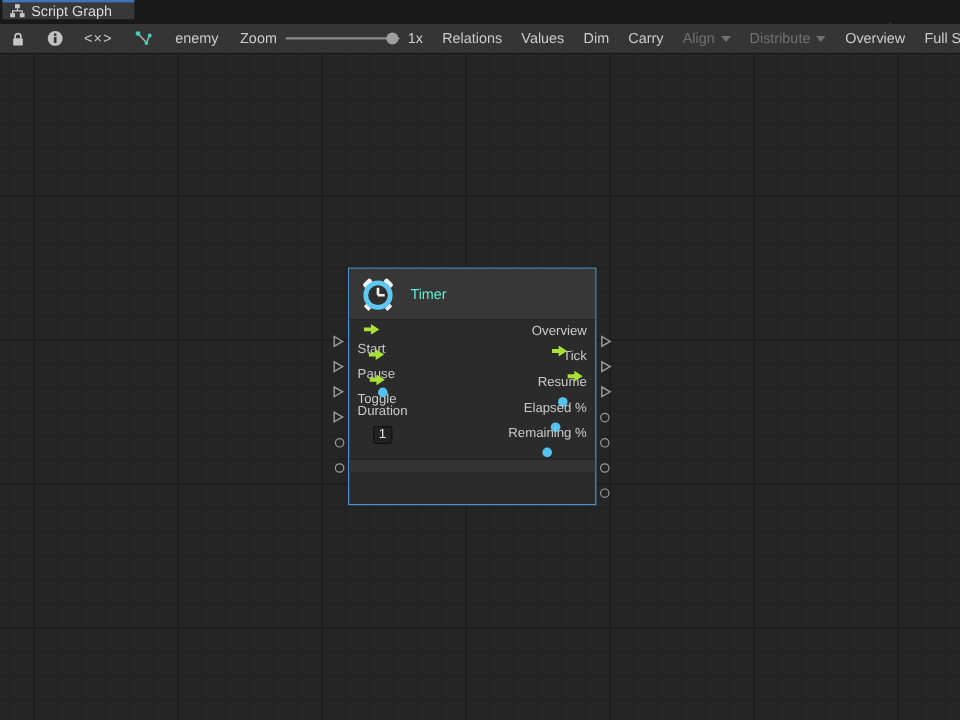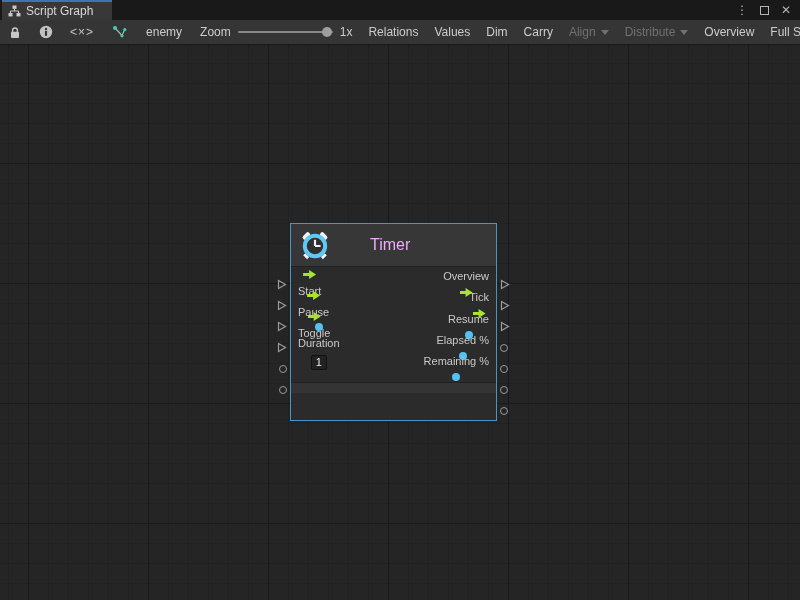--- a/index.html
+++ b/index.html
@@ -2,21 +2,21 @@
 <html><head>
 <meta charset="utf-8">
 <style>
   * { margin:0; padding:0; box-sizing:border-box; }
   html,body { width:800px; height:600px; overflow:hidden; background:#191919;
               font-family:"Liberation Sans", sans-serif; }
   #window { position:relative; width:800px; height:600px; background:#191919; }
 
   
   .tabbar { position:absolute; left:0; top:0; width:800px; height:20px; background:#191919;
-            display:flex; align-items:stretch; }
+            display:flex; align-items:stretch;flex-direction:column; }
   .tab { margin-left:2px; width:110px; background:#383838; border-top:2px solid #3d74b8;
          display:flex; align-items:center; gap:5px; padding-left:6px;
          color:#d8d8d8; font-size:12px; }
   .win-controls { margin-left:auto; display:flex; align-items:center; gap:6px; padding-right:6px; color:#b4b4b4; }
   .win-btn { width:16px; height:16px; display:flex; align-items:center; justify-content:center;
              font-size:12px; cursor:default; }
   .maximize-box { width:9px; height:9px; border:1px solid #b4b4b4; }
 
   
   .toolbar { position:absolute; left:0; top:20px; width:800px; height:25px; background:#353535;
@@ -52,21 +52,21 @@
   .node-wrap { position:absolute; left:274px; top:178px; display:flex; }
   .marker-col { width:16px; padding-top:51px; display:flex; flex-direction:column; }
   .marker-cell { height:21px; display:flex; align-items:center; }
   .marker-col.left .marker-cell { justify-content:flex-end; padding-right:3px; }
   .marker-col.right .marker-cell { justify-content:flex-start; padding-left:3px; }
   .ring { width:8px; height:8px; border:1.3px solid #9a9a9a; border-radius:50%; }
 
   .node { width:207px; background:#2b2b2b; border:1px solid #4795c8; }
   .node-header { height:43px; background:#373737; display:flex; align-items:center;
                  gap:11px; padding-left:8px; border-bottom:1px solid #212121; }
-  .node-title { color:#f0abfc; font-size:16px;margin-left:28px; }
+  .node-title { color:#5eead4; font-size:12px; }
   .node-body { padding:6px 0 4px 0; }
   .port-row { height:21px; display:flex; align-items:center; justify-content:space-between;
               padding:0 7px; font-size:11px; color:#c9c9c9; }
   .side { display:flex; align-items:center; gap:6px;flex-direction:column; }
   .flow-arrow { width:13px; height:9px; background:#a9e134;
                 clip-path:polygon(0 32%, 46% 32%, 46% 0, 100% 50%, 46% 100%, 46% 68%, 0 68%); }
   .dot { width:8px; height:8px; border-radius:50%; }
   .dot.float { background:#55c1ee; }
   .dot.bool { background:#a573e2; }
   .inline-field { min-width:16px; height:15px; background:#222222; border:1px solid #111111;

